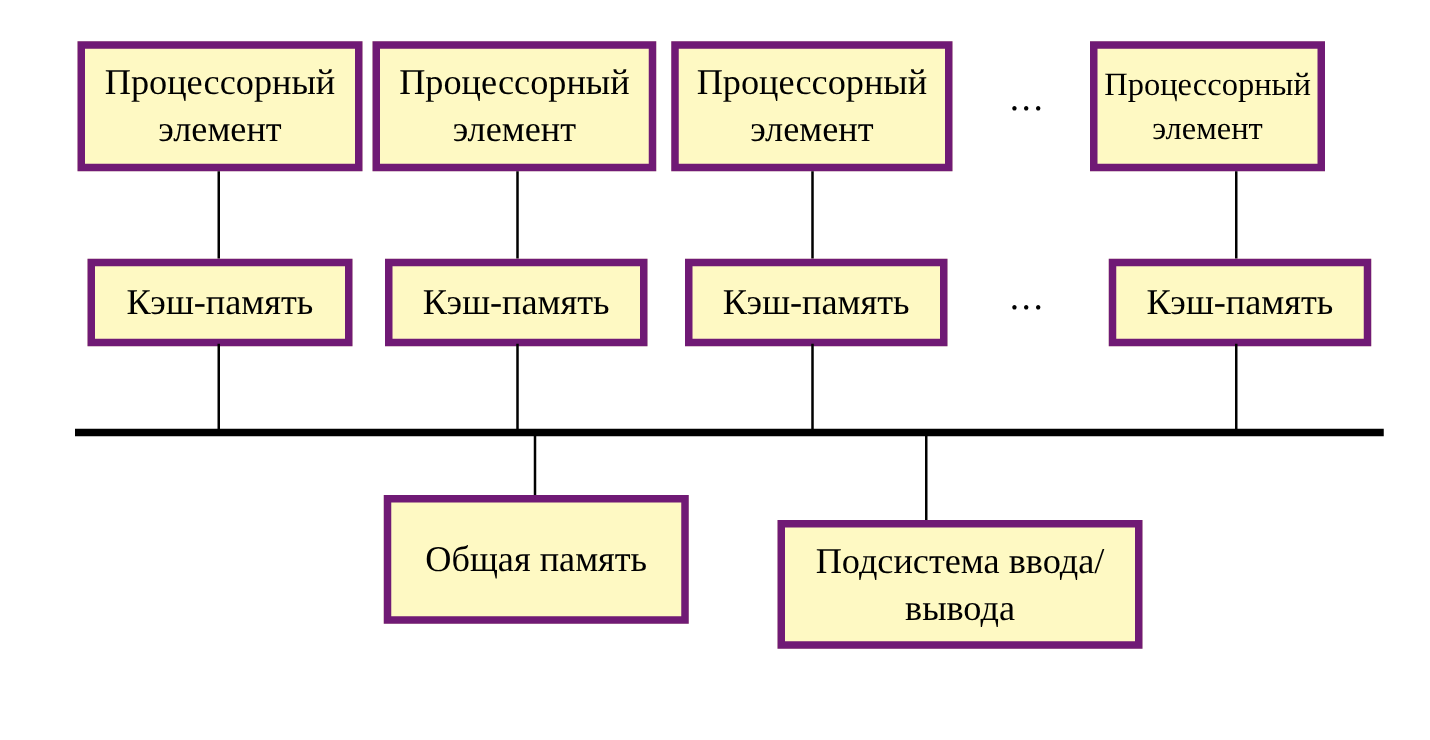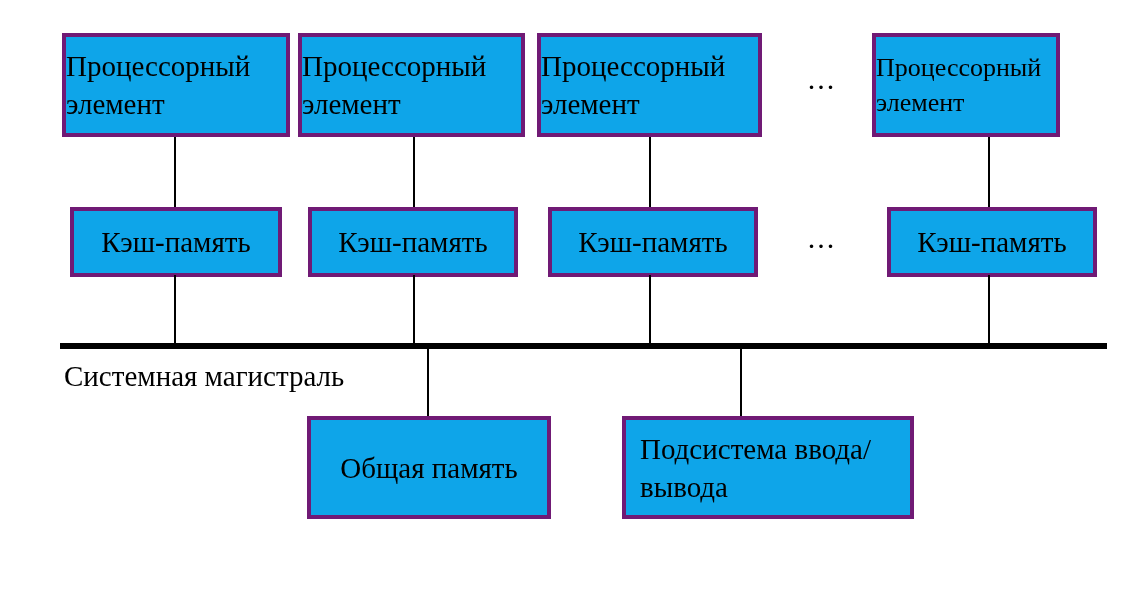--- a/index.html
+++ b/index.html
@@ -8,25 +8,26 @@
     position: relative;
     width: 1144px;
     height: 592px;
     background: #ffffff;
     font-family: "Liberation Serif", "DejaVu Serif", serif;
     color: #000000;
     overflow: hidden;
   }
   .box {
     position: absolute;
-    border: 4px solid #701a75;
-    background: #0ea5e9;
+    border: 6px solid #701a75;
+    background: #fef9c3;
     display: flex;
     align-items: center;
     justify-content: center;
+    text-align: center;
     font-size: 29px;
     line-height: 38px;
     box-sizing: border-box;
   }
   .box.small-font { font-size: 26px; line-height: 35px; }
   .vline {
     position: absolute;
     width: 2px;
     background: #000000;
   }
@@ -90,25 +91,24 @@
 
   <div class="ellipsis" style="left:798px; top:221px;">...</div>
 
   <div class="vline" style="left:174px; top:275px; height:69px;"></div>
   <div class="vline" style="left:413px; top:275px; height:69px;"></div>
   <div class="vline" style="left:649px; top:275px; height:69px;"></div>
   <div class="vline" style="left:988px; top:275px; height:69px;"></div>
 
   <div class="bus" style="left:60px; top:343px; width:1047px;"></div>
 
-  <div class="label" style="left:64px; top:359px;">Системная магистраль</div>
 
   <div class="vline" style="left:427px; top:348px; height:69px;"></div>
   <div class="vline" style="left:740px; top:348px; height:69px;"></div>
 
-  <div class="box" style="left:307px; top:416px; width:244px; height:103px;">
+  <div class="box" style="left:307px; top:396px; width:244px; height:103px;">
     <span>Общая память</span>
   </div>
   <div class="box" style="left:622px; top:416px; width:292px; height:103px; padding:0 14px;">
     <span>Подсистема ввода/вывода</span>
   </div>
 
 </div>
 
 </body></html>

